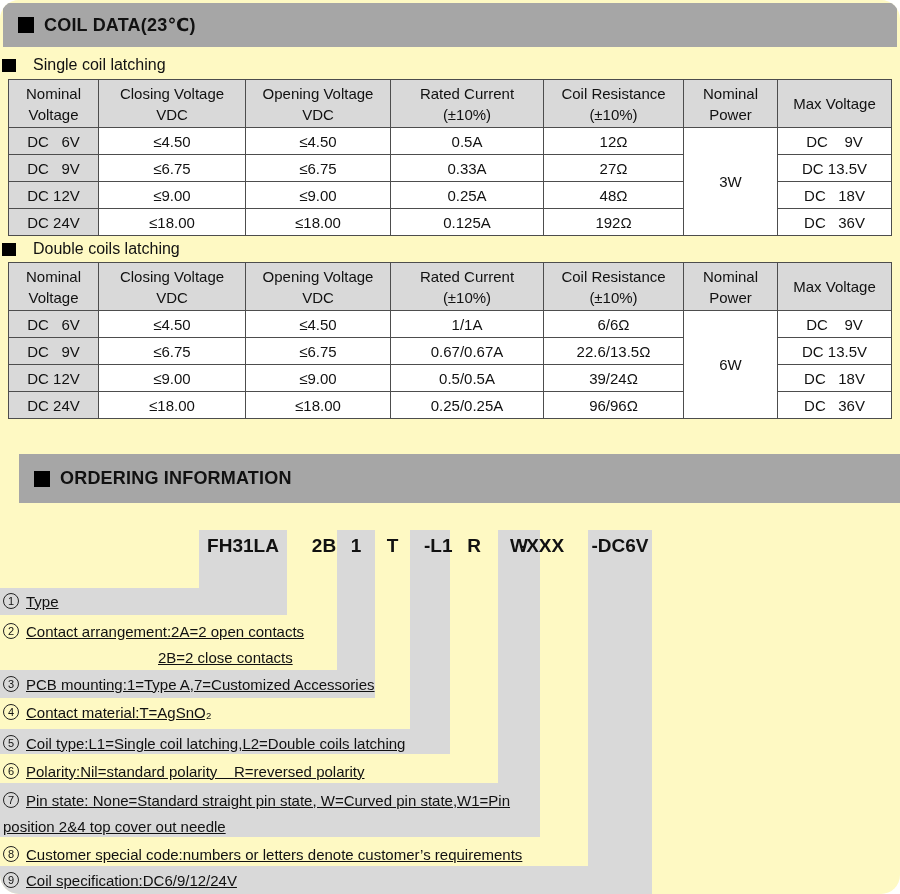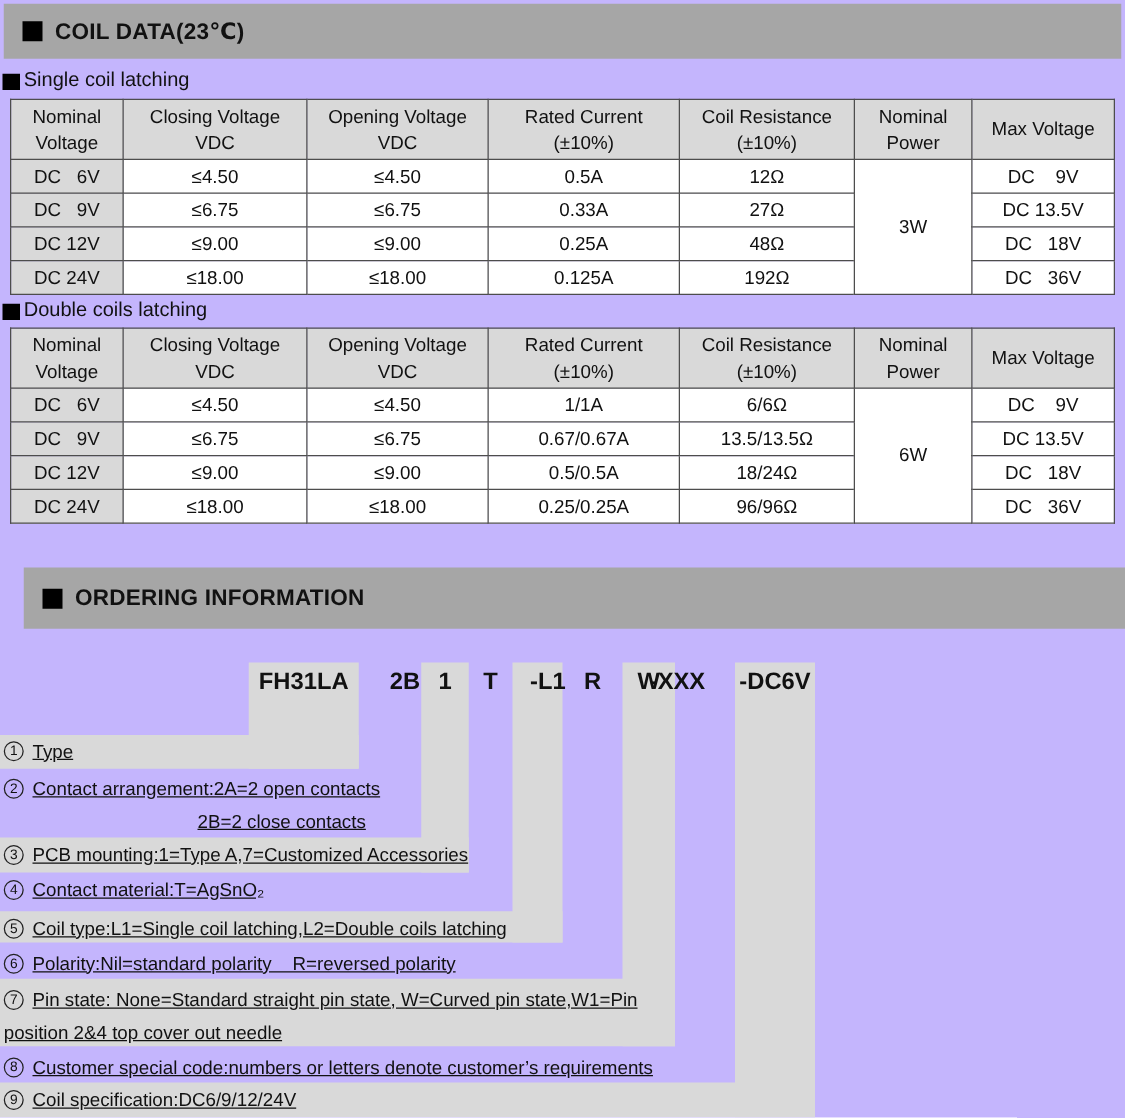--- a/index.html
+++ b/index.html
@@ -1,32 +1,32 @@
 <!DOCTYPE html>
 <html><head>
 <meta charset="utf-8">
 <style>
   * { margin:0; padding:0; box-sizing:border-box; }
   html,body { width:900px; height:894px; background:#ffffff; }
   body { font-family:"Liberation Sans","DejaVu Sans",sans-serif; color:#111; }
-  #root { position:relative; width:900px; height:894px; overflow:hidden; background:#c4b5fd; }
+  #root { position:relative; width:900px; height:894px; overflow:hidden; background:#fef9c3;border-radius:19px; }
 
   
   .banner { position:absolute; left:3px; width:894px; background:#a6a6a6; display:flex; align-items:center; }
   #banner-coil { top:3px; height:44px; }
   #banner-order { top:454px; height:49px;margin-left:16px; }
   .banner .sq { width:16px; height:16px; background:#000; margin-left:15px; flex:0 0 auto; }
   .banner .banner-title { font-size:18px; font-weight:bold; margin-left:10px; letter-spacing:0.2px; }
 
   
   .seclabel { position:absolute; left:2px; display:flex; align-items:center; height:20px; }
   #sec1 { top:55px; }
   #sec2 { top:239px; }
   .seclabel .sq-sm { width:14px; height:13px; background:#000; flex:0 0 auto; }
-  .seclabel .seclabel-text { font-size:16px; margin-left:3px; }
+  .seclabel .seclabel-text { font-size:16px; margin-left:17px; }
 
   
   table.coil-table { position:absolute; left:8px; border-collapse:collapse; table-layout:fixed; width:883px; }
   #table1 { top:79px; }
   #table2 { top:262px; }
   table.coil-table th, table.coil-table td {
     border:1px solid #4d4d4d; text-align:center; vertical-align:middle;
     font-size:15px; font-weight:normal; padding:0;
   }
   table.coil-table th { height:48px; background:#d9d9d9; }
@@ -222,29 +222,29 @@
       <td>1/1A</td>
       <td>6/6Ω</td>
       <td rowspan="4">6W</td>
       <td class="pre">DC    9V</td>
     </tr>
     <tr>
       <td class="shade pre">DC   9V</td>
       <td>≤6.75</td>
       <td>≤6.75</td>
       <td>0.67/0.67A</td>
-      <td>13.5/13.5Ω</td>
+      <td>22.6/13.5Ω</td>
       <td class="pre">DC 13.5V</td>
     </tr>
     <tr>
       <td class="shade pre">DC 12V</td>
       <td>≤9.00</td>
       <td>≤9.00</td>
       <td>0.5/0.5A</td>
-      <td>18/24Ω</td>
+      <td>39/24Ω</td>
       <td class="pre">DC   18V</td>
     </tr>
     <tr>
       <td class="shade pre">DC 24V</td>
       <td>≤18.00</td>
       <td>≤18.00</td>
       <td>0.25/0.25A</td>
       <td>96/96Ω</td>
       <td class="pre">DC   36V</td>
     </tr>

